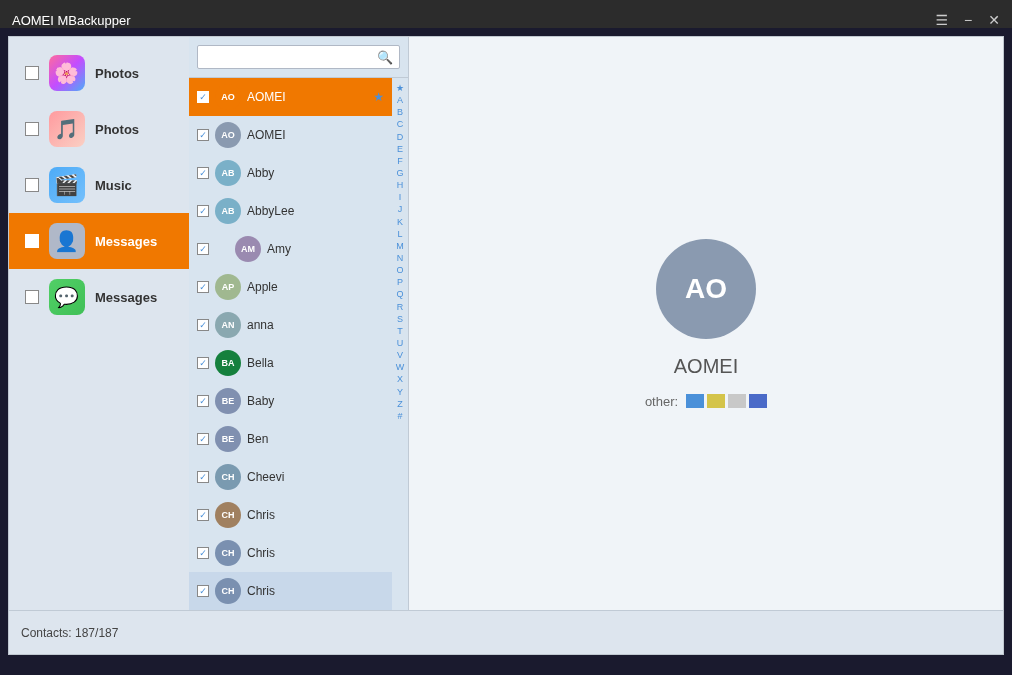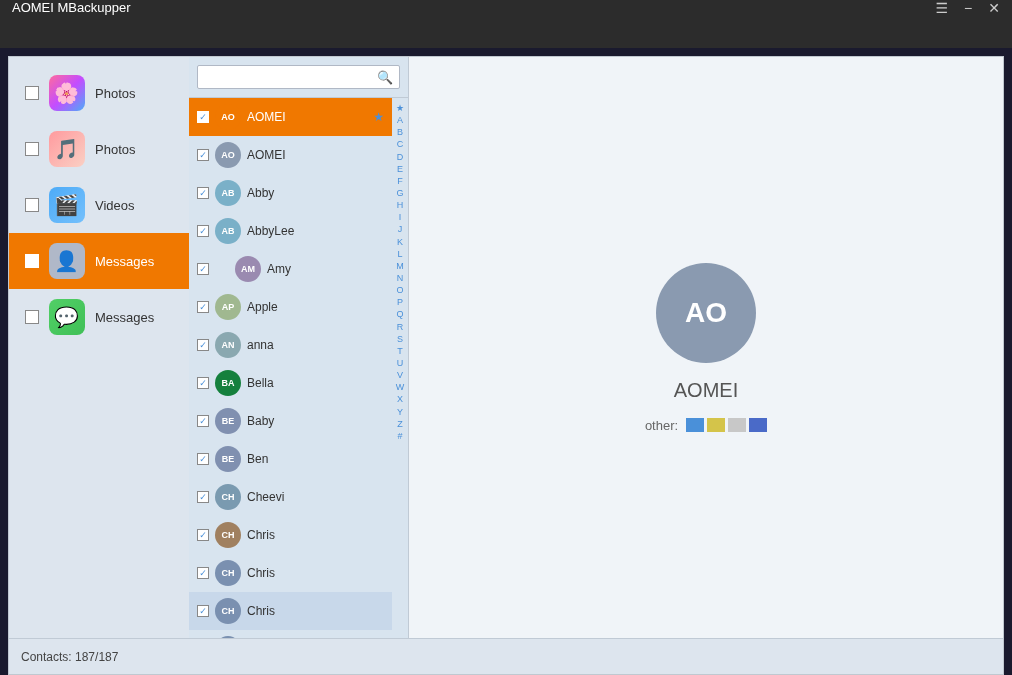--- a/index.html
+++ b/index.html
@@ -8,23 +8,23 @@
       background: #1a1a2e;
       width: 1012px;
       height: 675px;
       overflow: hidden;
       position: relative;
     }
 
     
     .titlebar {
       background: #2c2c2c;
-      height: 48px;
-      display: flex;
-      align-items: flex-start;
+      height: 28px;
+      display: flex;
+      align-items: flex-end;
       justify-content: space-between;
       padding: 0 12px;
       color: white;
       font-size: 13px;
     }
     .titlebar-title { display: flex; align-items: center; gap: 8px; }
     .titlebar-controls { display: flex; gap: 16px; align-items: center; }
     .titlebar-controls span { cursor: pointer; font-size: 14px; color: #ccc; }
 
     
@@ -86,21 +86,21 @@
       border-radius: 8px;
       display: flex;
       align-items: center;
       justify-content: center;
       font-size: 20px;
       flex-shrink: 0;
     }
     .sidebar-item .item-label {
       font-size: 13px;
       color: #333;
-      font-weight: 400;
+      font-weight: 700;
     }
     .sidebar-item.active .item-label { color: white; }
 
     
     .contacts-panel {
       width: 220px;
       background: #d8e4ef;
       display: flex;
       flex-direction: column;
       border-right: 1px solid #c0cad5;
@@ -234,21 +234,21 @@
       display: flex;
       gap: 3px;
     }
     .chip {
       width: 18px;
       height: 14px;
     }
 
     
     .status-bar {
-      height: 36px;
+      height: 44px;
       background: #dde5ee;
       border-top: 1px solid #c0cad5;
       display: flex;
       align-items: center;
       padding: 0 12px;
       font-size: 12px;
       color: #444;
     }
   </style>
 </head>
@@ -275,21 +275,21 @@
           <span class="item-label">Photos</span>
         </div>
         <div class="sidebar-item">
           <div class="checkbox"></div>
           <div class="icon-box" style="background: linear-gradient(135deg, rgb(255, 154, 158), rgb(250, 208, 196));">🎵</div>
           <span class="item-label">Photos</span>
         </div>
         <div class="sidebar-item">
           <div class="checkbox"></div>
           <div class="icon-box" style="background: linear-gradient(135deg, rgb(77, 171, 247), rgb(116, 192, 252));">🎬</div>
-          <span class="item-label">Videos</span>
+          <span class="item-label">Music</span>
         </div>
         <div class="sidebar-item active">
           <div class="checkbox">✓</div>
           <div class="icon-box" style="background: rgb(176, 184, 200);">👤</div>
           <span class="item-label">Messages</span>
         </div>
         <div class="sidebar-item">
           <div class="checkbox"></div>
           <div class="icon-box" style="background: linear-gradient(135deg, rgb(81, 207, 102), rgb(64, 192, 87));">💬</div>
           <span class="item-label">Messages</span>

